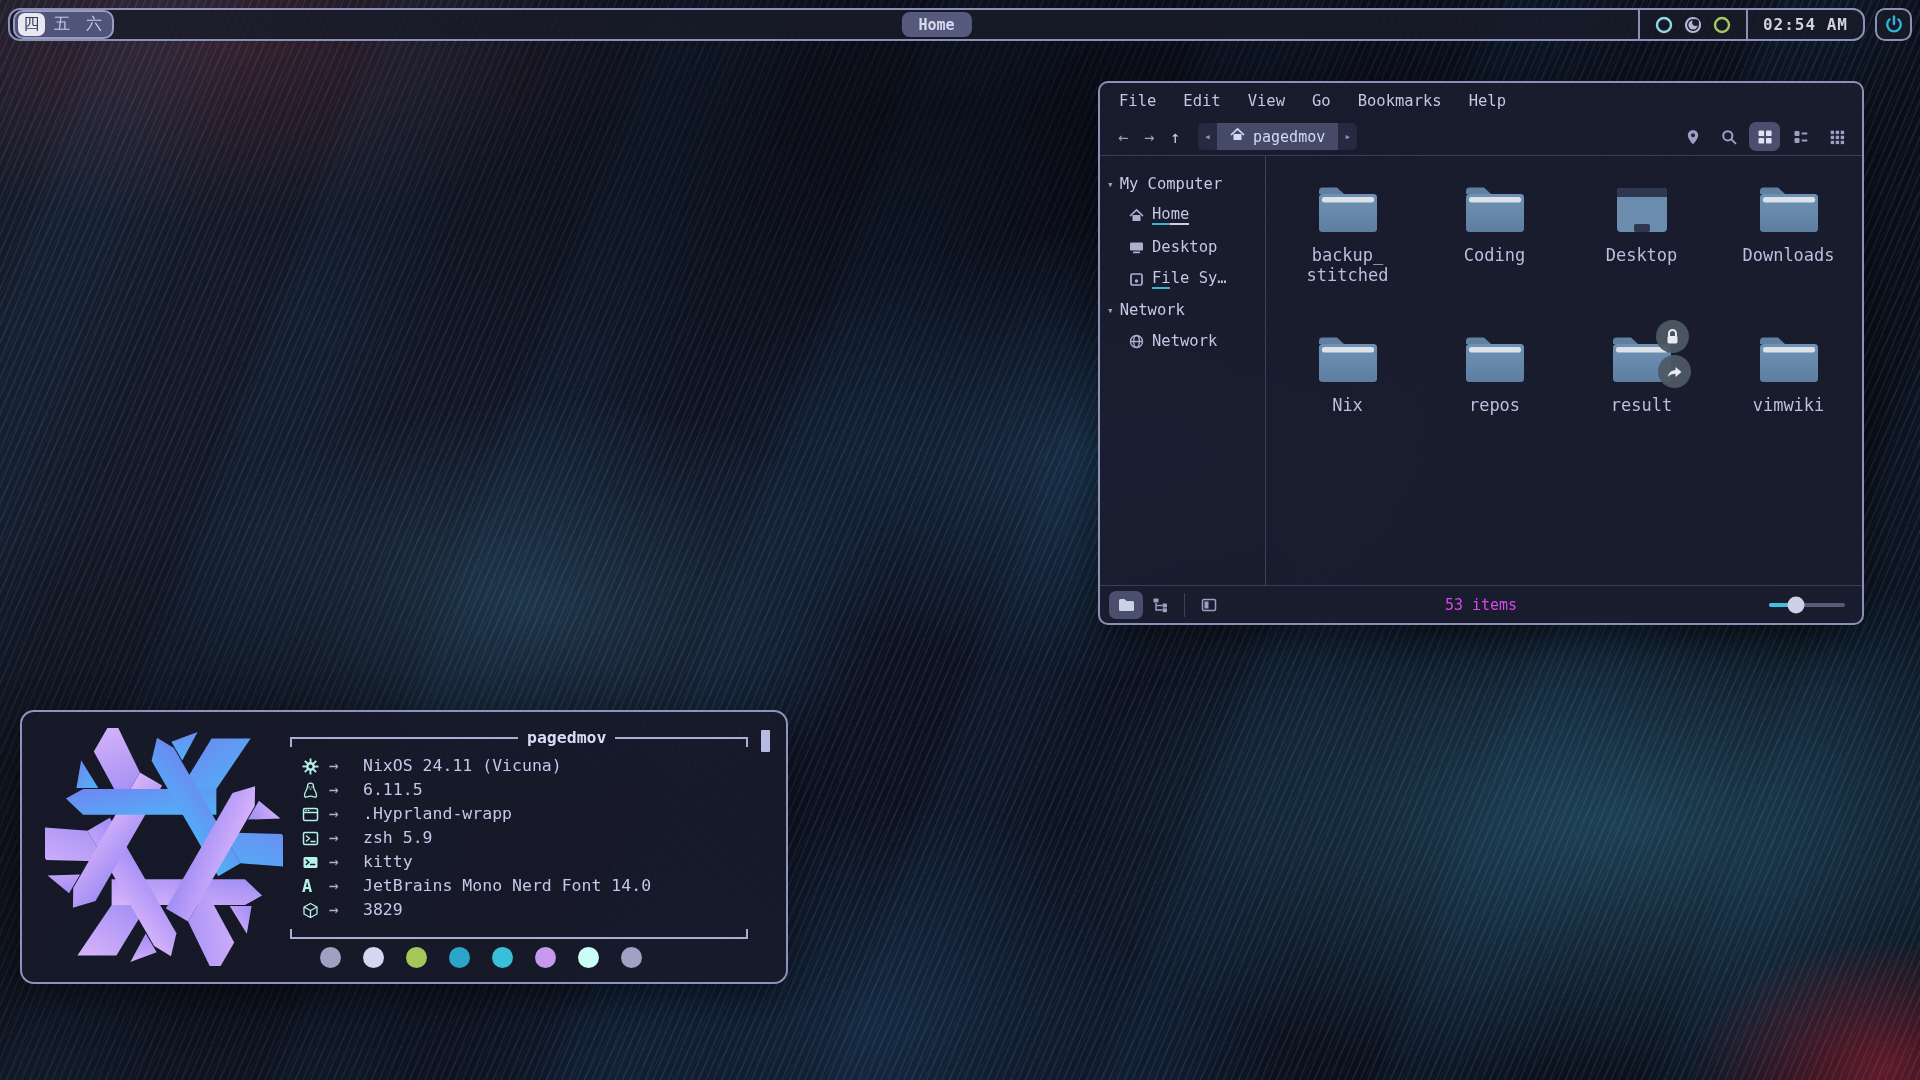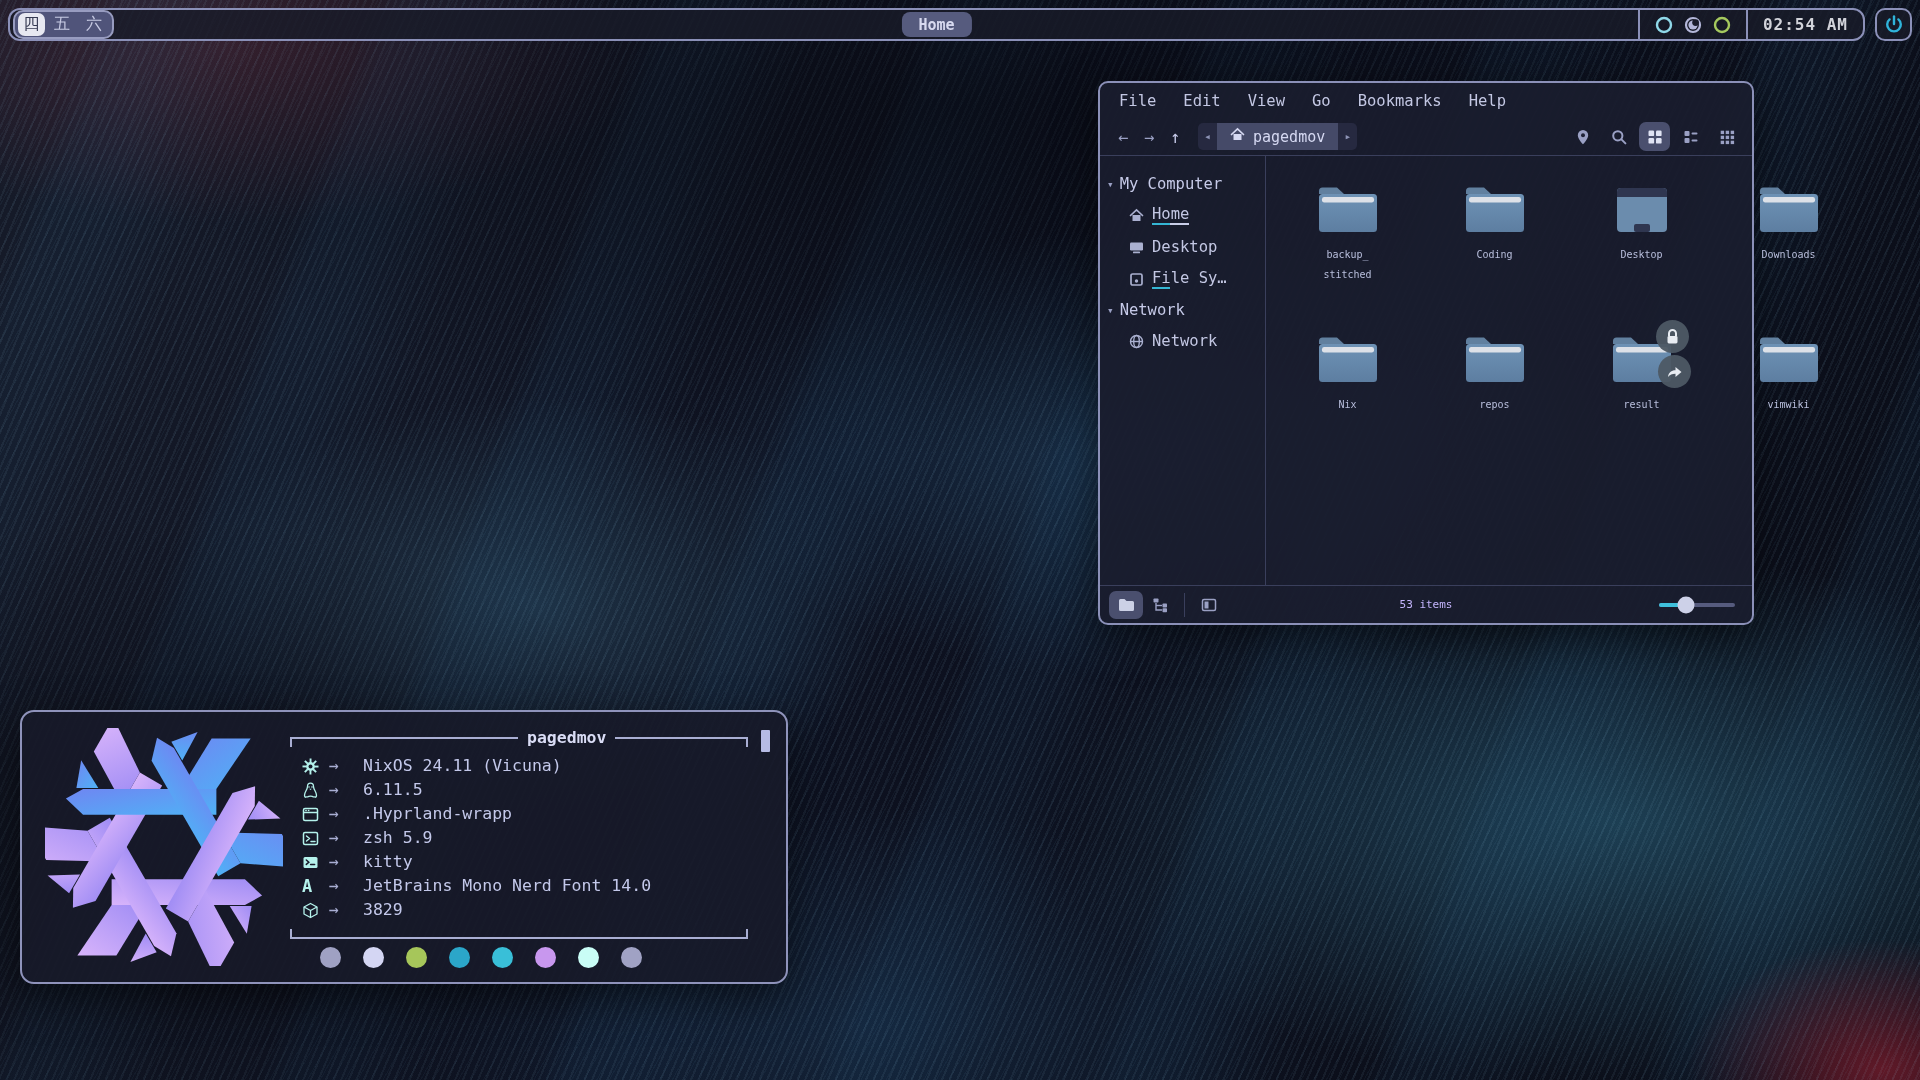--- a/index.html
+++ b/index.html
@@ -40,21 +40,21 @@
     height:25px; padding:0 17px; background:#565b7e; border-radius:8px; color:#d8daf0;
     font-size:15px; font-weight:bold; display:flex; align-items:center; }
   .bar-right { margin-left:auto; display:flex; height:100%; align-items:stretch; }
   .bar-sect { display:flex; align-items:center; padding:0 15px; gap:11px;
     border-left:2px solid #8b90b8; }
   .clock { font-size:16px; font-weight:bold; color:#d2d3da; letter-spacing:1px; }
   .power-pill { width:37px; height:33px; border:2px solid #8b90b8; border-radius:10px;
     background:rgba(25,27,40,.82); display:flex; align-items:center; justify-content:center; }
 
   
-  .fm { position:absolute; left:1098px; top:81px; width:656px; height:544px;
+  .fm { position:absolute; left:1098px; top:81px; width:766px; height:544px;
     background:rgba(26,29,46,.94); border:2px solid #8b90b8; border-radius:10px;
     display:flex; flex-direction:column; z-index:4; box-shadow:0 14px 40px rgba(0,0,0,.5);
     color:#c6cae8; font-size:15.5px; }
   .fm-menubar { height:35px; display:flex; align-items:center; gap:27px; padding:0 19px; flex:none; }
   .fm-menu-item { color:#c3c7e3; }
   .fm-toolbar { height:38px; display:flex; align-items:center; padding:0 10px; flex:none;
     border-bottom:1px solid #3a3f5c; }
   .nav-btn { width:26px; height:26px; display:flex; align-items:center; justify-content:center;
     color:#9aa0c4; font-size:17px; }
   .nav-btn.up { color:#c6cae8; }
@@ -78,35 +78,35 @@
   .sb-item { display:flex; align-items:center; gap:8px; padding-left:29px; height:32px;
     color:#c3c7e3; }
   .sb-item .si-icon { color:#aab0d0; display:flex; }
   .si-label.sel { background:linear-gradient(to right,#35b6d4 0 18px,#c9cde8 18px 100%)
                   left bottom / 100% 2px no-repeat; padding-bottom:2px; }
   .si-label.accent { background:linear-gradient(#35b6d4,#35b6d4) left bottom / 18px 2px no-repeat;
                   padding-bottom:2px; }
   .fm-main { flex:1; display:grid; grid-template-columns:repeat(4,147px);
     grid-auto-rows:150px; padding:28px 0 0 8px; justify-items:center; align-content:start; }
   .fitem { width:145px; display:flex; flex-direction:column; align-items:center;
-    color:#b9bfdd; font-size:10px; line-height:20px; text-align:center; }
+    color:#b9bfdd; font-size:17px; line-height:20px; text-align:center; }
   .ficon { position:relative; width:64px; height:52px; margin-bottom:9px; }
   .emblem { position:absolute; width:33px; height:33px; border-radius:50%;
     background:rgba(77,89,100,.95); display:flex; align-items:center; justify-content:center; }
   .emblem.lock  { right:-15px; top:-14px; }
   .emblem.share { right:-17px; top:21px; }
   .fname { white-space:pre-line; }
   .fm-statusbar { height:38px; flex:none; border-top:1px solid #3a3f5c; display:flex;
     align-items:center; padding:0 9px; position:relative; }
   .st-btn { width:34px; height:28px; border-radius:7px; display:flex; align-items:center;
     justify-content:center; color:#9aa0c4; }
   .st-btn.active { background:#4a4f6e; color:#ccd1e6; }
   .st-div { width:1px; height:24px; background:#3a3f5c; margin:0 7px; }
-  .st-count { position:absolute; left:50%; transform:translateX(-50%); color:#c4b5fd;
-    font-size:11px; }
+  .st-count { position:absolute; left:50%; transform:translateX(-50%); color:#d946ef;
+    font-size:15px; }
   .zoom-slider { margin-left:auto; width:76px; height:4px; background:#565b7e; border-radius:2px;
     position:relative; margin-right:8px; }
   .zoom-fill { position:absolute; left:0; top:0; height:4px; background:#3fc0dc; border-radius:2px; }
   .zoom-handle { position:absolute; top:50%; transform:translate(-50%,-50%); width:17px; height:17px;
     border-radius:50%; background:#cdd1e8; }
 
   
   .term { position:absolute; left:20px; top:710px; width:768px; height:274px;
     border:2px solid #8f93bb; border-radius:14px; background:rgba(23,26,41,.9);
     display:flex; padding:10px 16px; z-index:4; box-shadow:0 14px 40px rgba(0,0,0,.5); }

